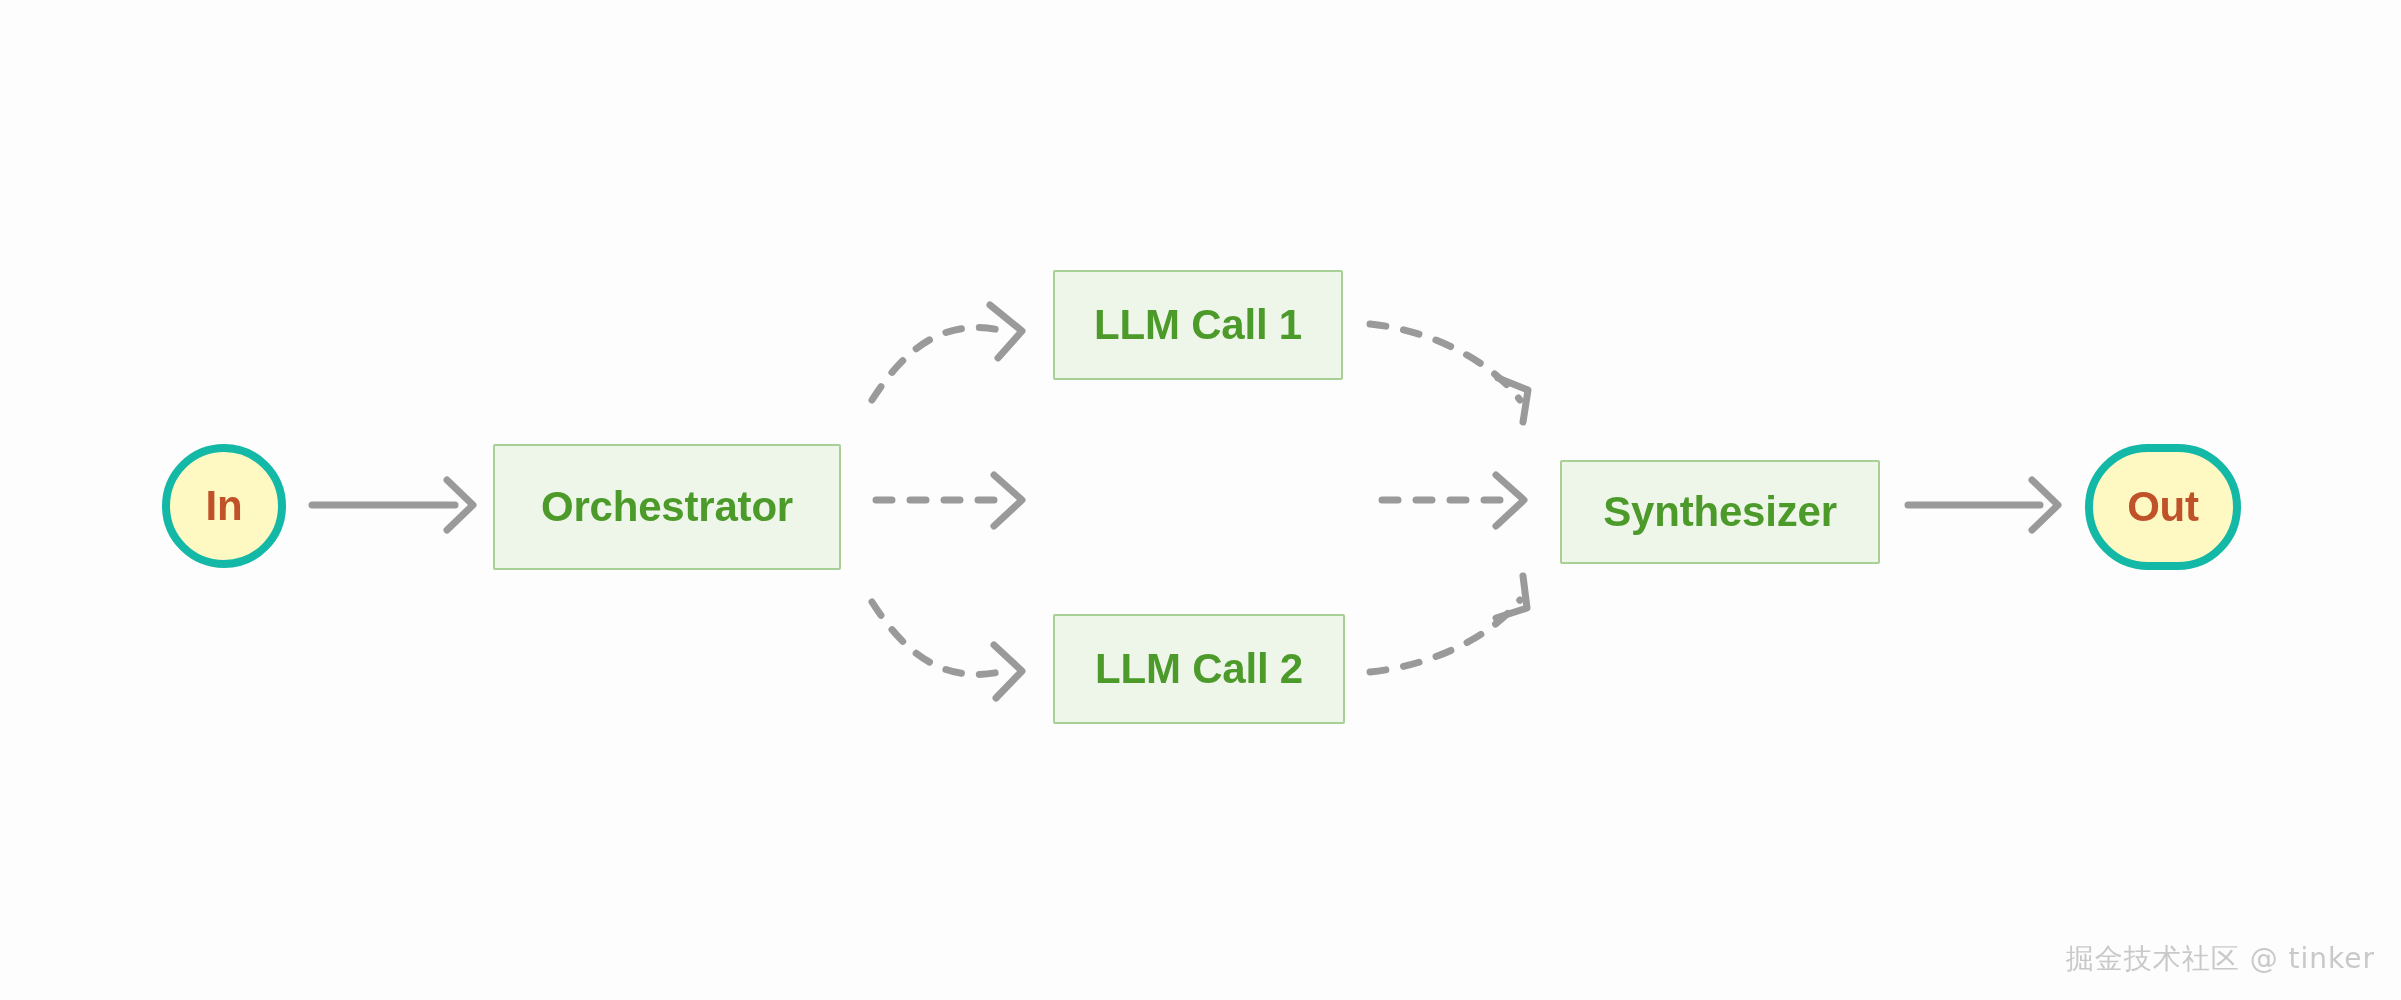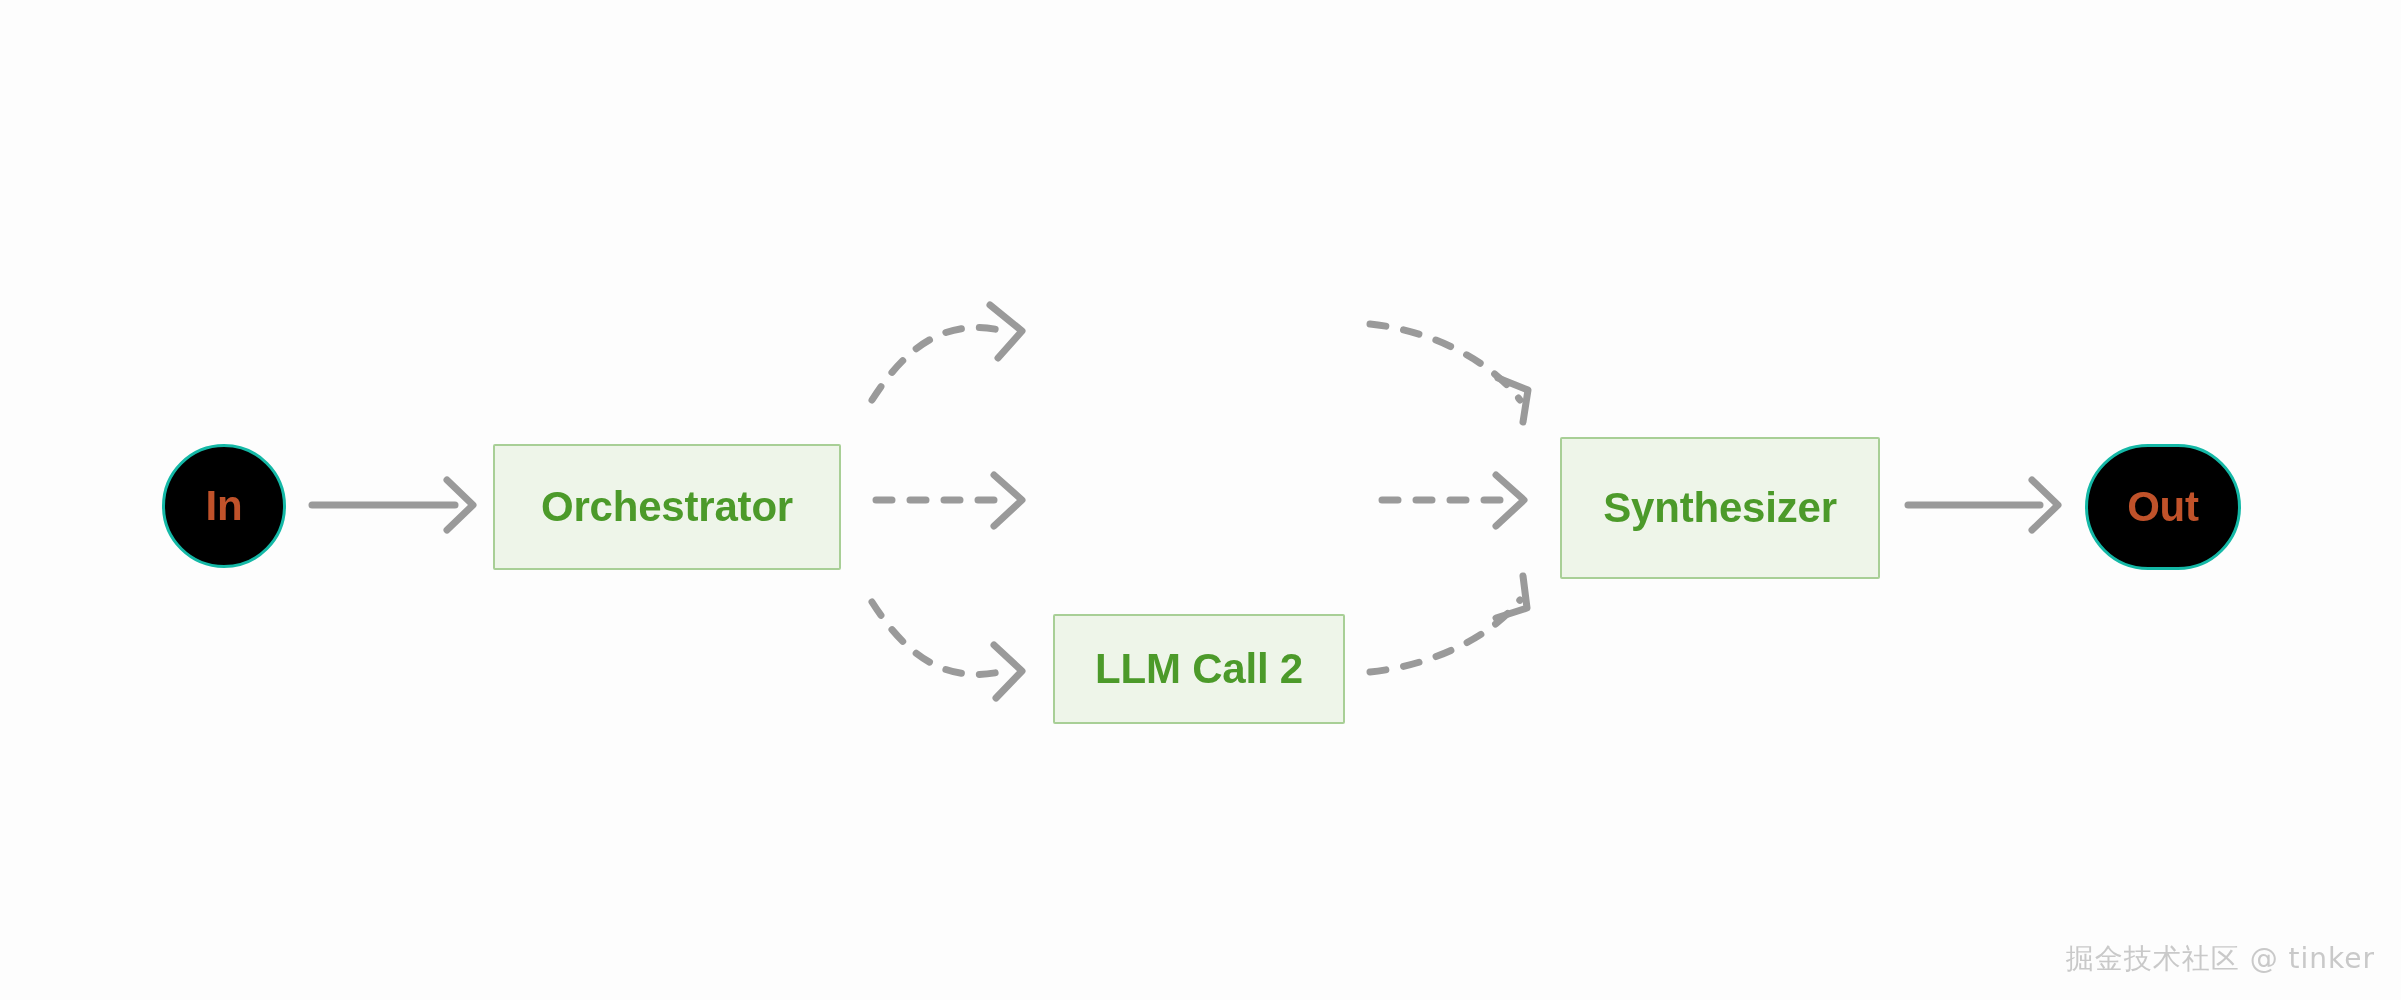--- a/index.html
+++ b/index.html
@@ -46,22 +46,22 @@
 
   .node-label {
     font-weight: bold;
     letter-spacing: -0.2px;
     white-space: nowrap;
     line-height: 1;
   }
 
   
   .terminal {
-    background: #000000;
-    border: 3px solid #14b8a6;
+    background: #fef9c3;
+    border: 8px solid #14b8a6;
   }
   .terminal .node-label {
     color: #c0522a;
     font-size: 42px;
   }
 
   .terminal-in {
     left: 162px;
     top: 444px;
     width: 124px;
@@ -109,23 +109,23 @@
   }
   .box-llm3 {
     left: 1053px;
     top: 614px;
     width: 292px;
     height: 110px;
   }
 
   .box-synthesizer {
     left: 1560px;
-    top: 437px;
+    top: 460px;
     width: 320px;
-    height: 142px;
+    height: 104px;
   }
 
   
   .watermark {
     position: absolute;
     right: 26px;
     bottom: 22px;
     font-size: 28px;
     color: #c9c9c9;
     letter-spacing: 1px;
@@ -182,20 +182,23 @@
   </svg>
 
   <div class="node terminal terminal-in">
     <span class="node-label">In</span>
   </div>
 
   <div class="node process box-orchestrator">
     <span class="node-label">Orchestrator</span>
   </div>
 
+  <div class="node process box-llm1">
+    <span class="node-label">LLM Call 1</span>
+  </div>
 
 
   <div class="node process box-llm3">
     <span class="node-label">LLM Call 2</span>
   </div>
 
   <div class="node process box-synthesizer">
     <span class="node-label">Synthesizer</span>
   </div>
 

